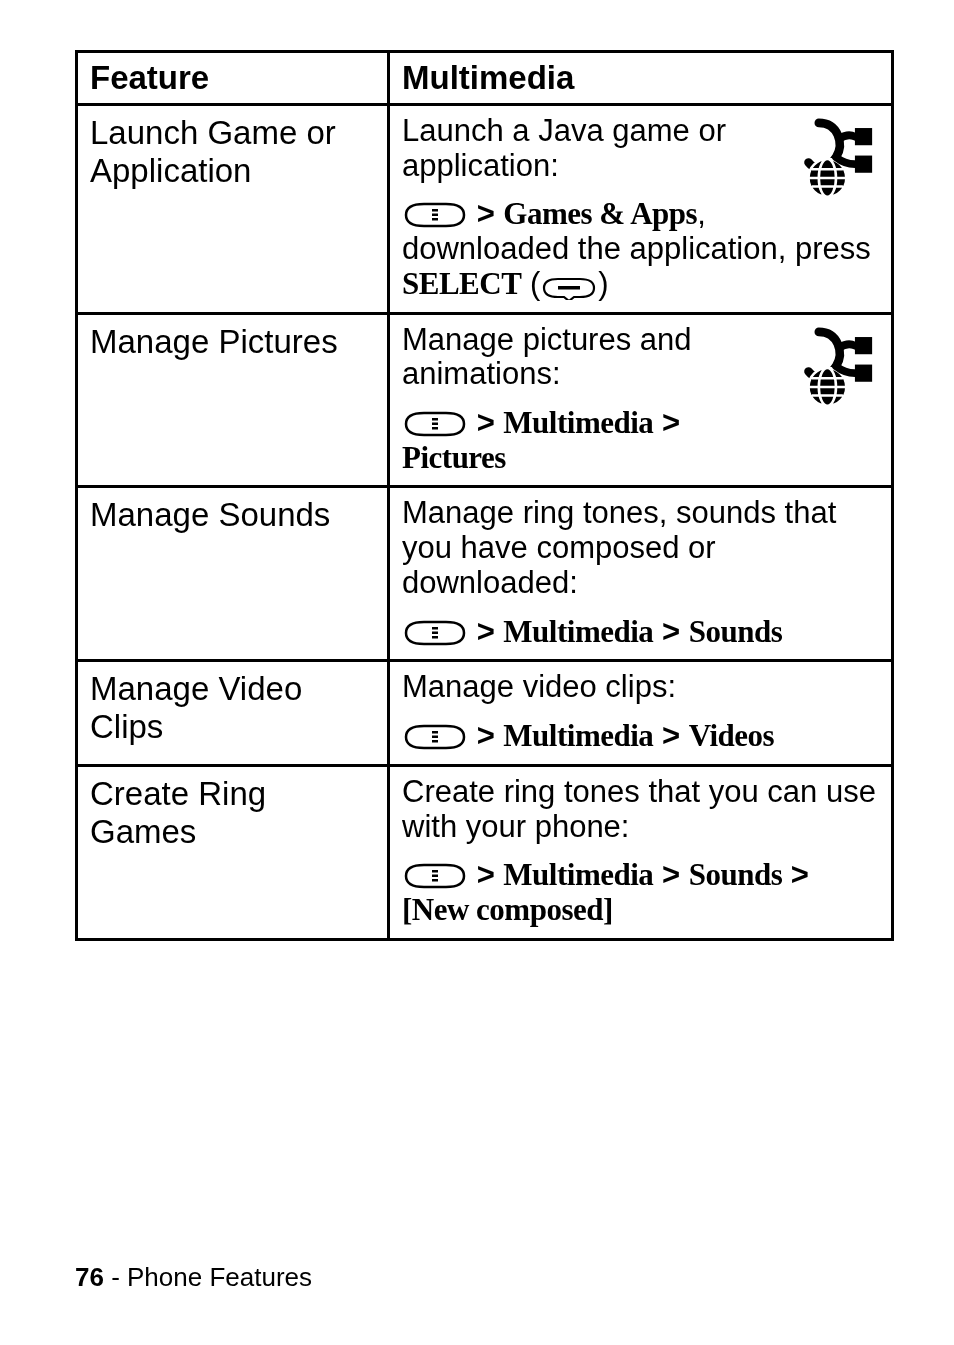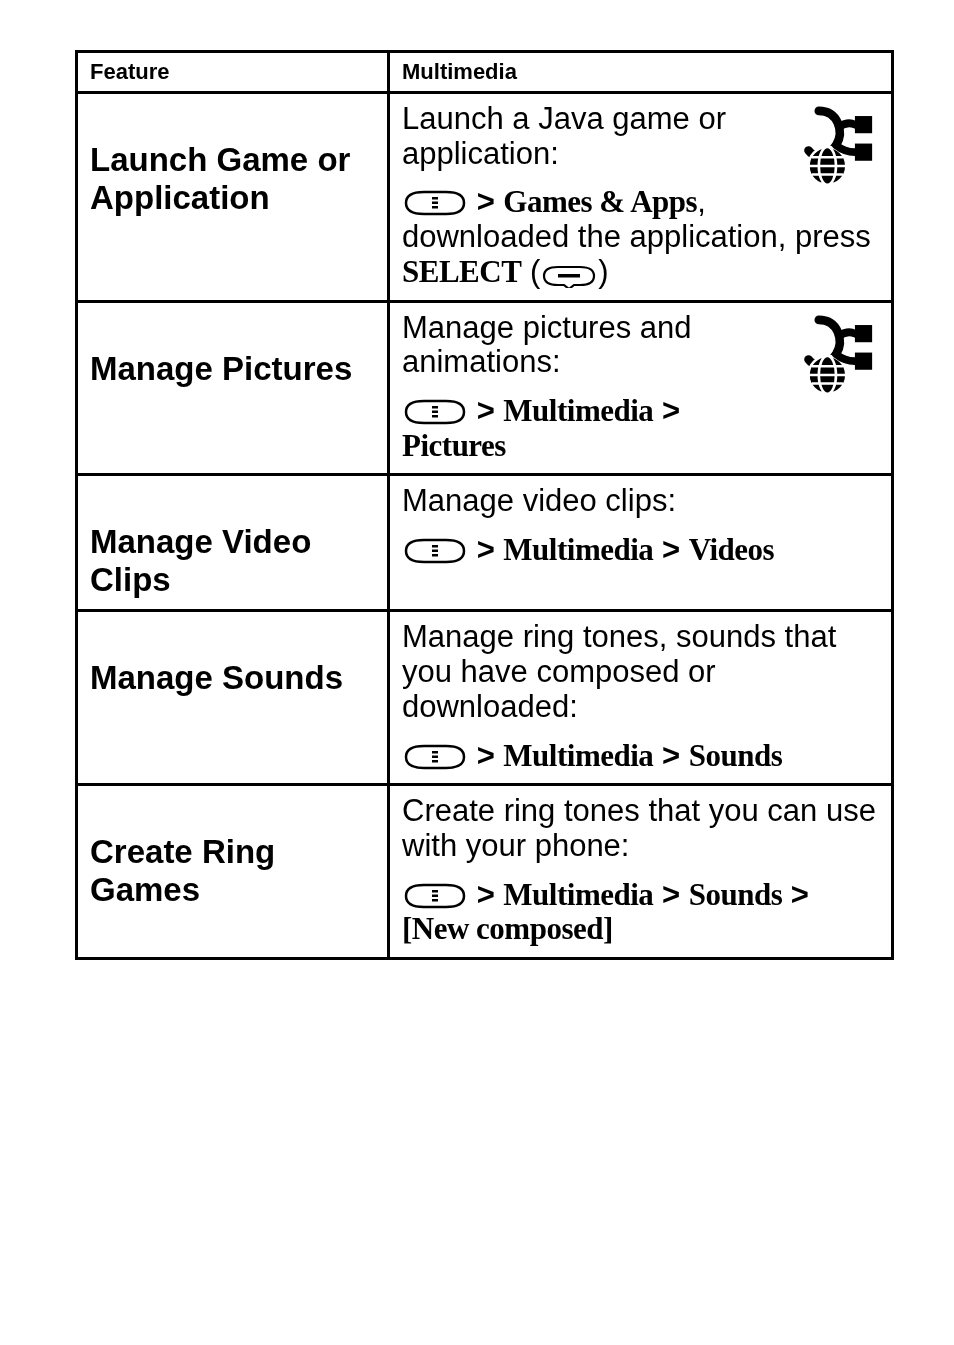--- a/index.html
+++ b/index.html
@@ -21,32 +21,31 @@
     width: 100%;
     table-layout: fixed;
   }
   table.feat td, table.feat th {
     border: 3px solid #000;
     vertical-align: top;
     padding: 8px 12px 10px 12px;
   }
   table.feat th {
     font-weight: bold;
-    font-size: 22px;
+    font-size: 33px;
     text-align: left;
     padding-top: 6px;
     padding-bottom: 6px;
   }
   col.left  { width: 312px; }
   col.right { width: auto; }
   .feature-name {
     font-size: 33px;
-    font-weight: bold;
+    font-weight: normal;
     line-height: 1.15;
-    margin-top: 39px;
   }
   .desc-block {
     font-size: 31px;
     line-height: 1.12;
   }
   .desc-block + .desc-block,
   .desc-block + .nav-line,
   .nav-line + .nav-line {
     margin-top: 14px;
   }
@@ -151,56 +150,59 @@
             <div class="nav-line"><span class="menu-key"><svg width="66" height="30" viewBox="0 0 66 30">
                   <path d="M4 15 Q4 4 22 4 L44 4 Q62 4 62 15 Q62 26 44 26 L22 26 Q4 26 4 15 Z" fill="none" stroke="#000" stroke-width="2.5"></path>
                   <rect x="30" y="9" width="6" height="2.5" fill="#000"></rect>
                   <rect x="30" y="13.5" width="6" height="2.5" fill="#000"></rect>
                   <rect x="30" y="18" width="6" height="2.5" fill="#000"></rect>
                 </svg></span> <span class="gt"> &gt; </span><span class="cond">Multimedia</span><span class="gt"> &gt; </span><span class="cond">Pictures</span></div>
           </td>
         </tr>
         <tr>
           <td>
+            <div class="feature-name">Manage Sounds</div>
+          </td>
+          <td>
+            <div class="desc-block">Manage ring tones, sounds that you have composed or downloaded:</div>
+            <div class="nav-line"><span class="menu-key"><svg width="66" height="30" viewBox="0 0 66 30">
+                  <path d="M4 15 Q4 4 22 4 L44 4 Q62 4 62 15 Q62 26 44 26 L22 26 Q4 26 4 15 Z" fill="none" stroke="#000" stroke-width="2.5"></path>
+                  <rect x="30" y="9" width="6" height="2.5" fill="#000"></rect>
+                  <rect x="30" y="13.5" width="6" height="2.5" fill="#000"></rect>
+                  <rect x="30" y="18" width="6" height="2.5" fill="#000"></rect>
+                </svg></span> <span class="gt"> &gt; </span><span class="cond">Multimedia</span><span class="gt"> &gt; </span><span class="cond">Sounds</span></div>
+          </td>
+        </tr>
+        <tr>
+          <td>
             <div class="feature-name">Manage Video Clips</div>
           </td>
           <td>
             <div class="desc-block">Manage video clips:</div>
             <div class="nav-line"><span class="menu-key"><svg width="66" height="30" viewBox="0 0 66 30">
                   <path d="M4 15 Q4 4 22 4 L44 4 Q62 4 62 15 Q62 26 44 26 L22 26 Q4 26 4 15 Z" fill="none" stroke="#000" stroke-width="2.5"></path>
                   <rect x="30" y="9" width="6" height="2.5" fill="#000"></rect>
                   <rect x="30" y="13.5" width="6" height="2.5" fill="#000"></rect>
                   <rect x="30" y="18" width="6" height="2.5" fill="#000"></rect>
                 </svg></span> <span class="gt"> &gt; </span><span class="cond">Multimedia</span><span class="gt"> &gt; </span><span class="cond">Videos</span></div>
-          </td>
-        </tr>
-        <tr>
-          <td>
-            <div class="feature-name">Manage Sounds</div>
-          </td>
-          <td>
-            <div class="desc-block">Manage ring tones, sounds that you have composed or downloaded:</div>
-            <div class="nav-line"><span class="menu-key"><svg width="66" height="30" viewBox="0 0 66 30">
-                  <path d="M4 15 Q4 4 22 4 L44 4 Q62 4 62 15 Q62 26 44 26 L22 26 Q4 26 4 15 Z" fill="none" stroke="#000" stroke-width="2.5"></path>
-                  <rect x="30" y="9" width="6" height="2.5" fill="#000"></rect>
-                  <rect x="30" y="13.5" width="6" height="2.5" fill="#000"></rect>
-                  <rect x="30" y="18" width="6" height="2.5" fill="#000"></rect>
-                </svg></span> <span class="gt"> &gt; </span><span class="cond">Multimedia</span><span class="gt"> &gt; </span><span class="cond">Sounds</span></div>
           </td>
         </tr>
         <tr>
           <td>
             <div class="feature-name">Create Ring Games</div>
           </td>
           <td>
             <div class="desc-block">Create ring tones that you can use with your phone:</div>
             <div class="nav-line"><span class="menu-key"><svg width="66" height="30" viewBox="0 0 66 30">
                   <path d="M4 15 Q4 4 22 4 L44 4 Q62 4 62 15 Q62 26 44 26 L22 26 Q4 26 4 15 Z" fill="none" stroke="#000" stroke-width="2.5"></path>
                   <rect x="30" y="9" width="6" height="2.5" fill="#000"></rect>
                   <rect x="30" y="13.5" width="6" height="2.5" fill="#000"></rect>
                   <rect x="30" y="18" width="6" height="2.5" fill="#000"></rect>
                 </svg></span> <span class="gt"> &gt; </span><span class="cond">Multimedia</span><span class="gt"> &gt; </span><span class="cond">Sounds</span><span class="gt"> &gt; </span><span class="cond">[New composed]</span></div>
           </td>
         </tr>
       </tbody>
   </table>
 
+  <div class="footer">
+    <span class="pg">76</span><span> - </span><span>Phone Features</span>
+  </div>
 </div>
 
 </body></html>

